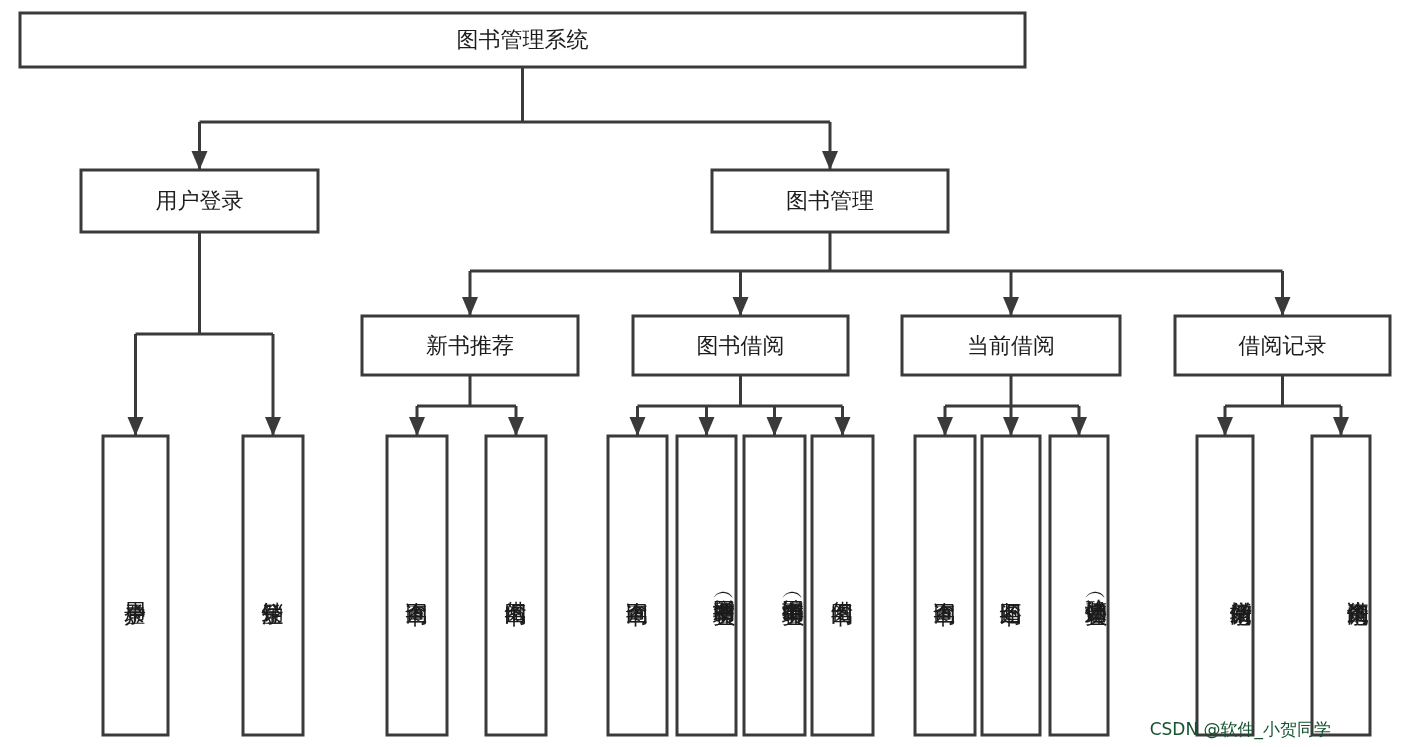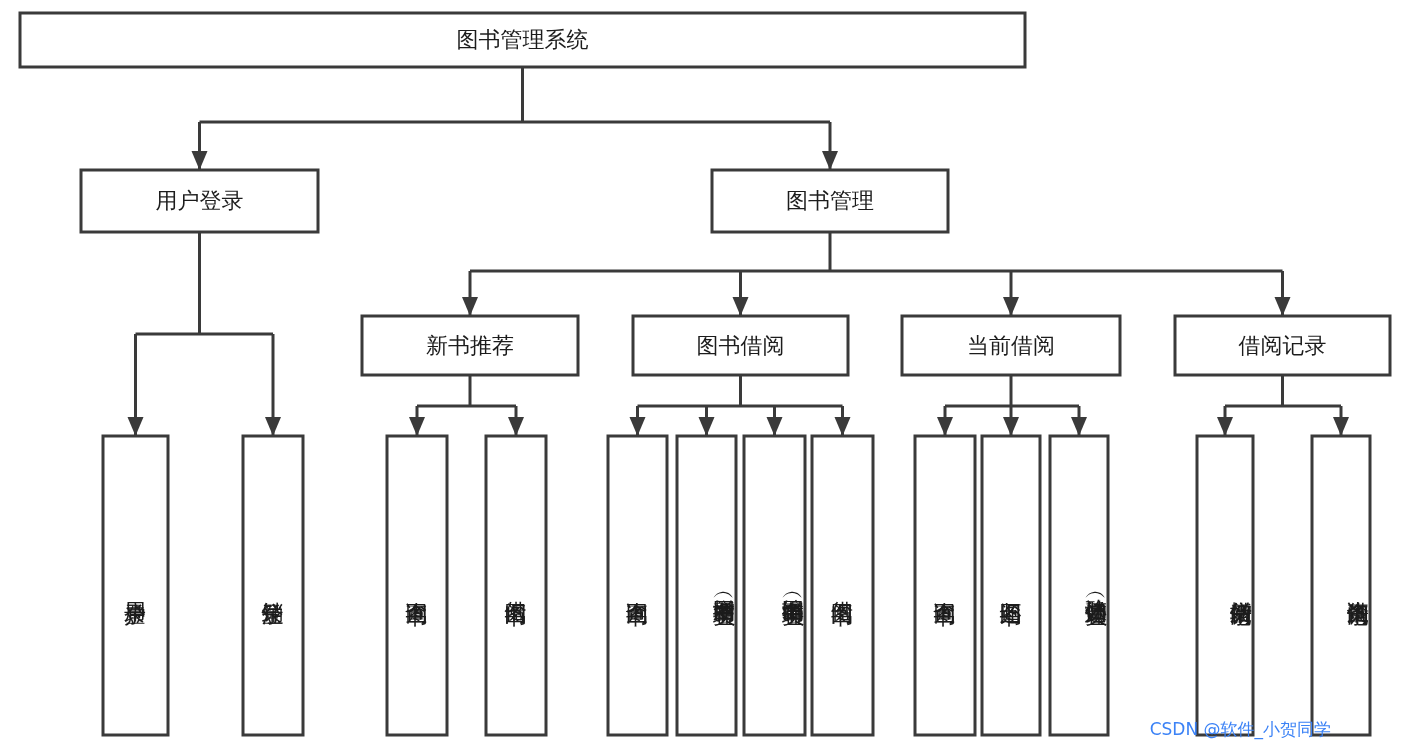--- a/index.html
+++ b/index.html
@@ -65,21 +65,21 @@
   }
   .vlabel.centered {
     align-items: center;
   }
   .watermark {
     position: absolute;
     right: 8px;
     bottom: 6px;
     font-family: "DejaVu Sans", "Liberation Sans", sans-serif;
     font-size: 17px;
-    color: #3b82f6;
+    color: #14532d;
     white-space: nowrap;
   }
 </style>
 </head>
 <body>
 
 <div id="diagram-root">
 
   <svg class="flow" viewBox="0 0 1405 747">
     <g id="edges-layer">

